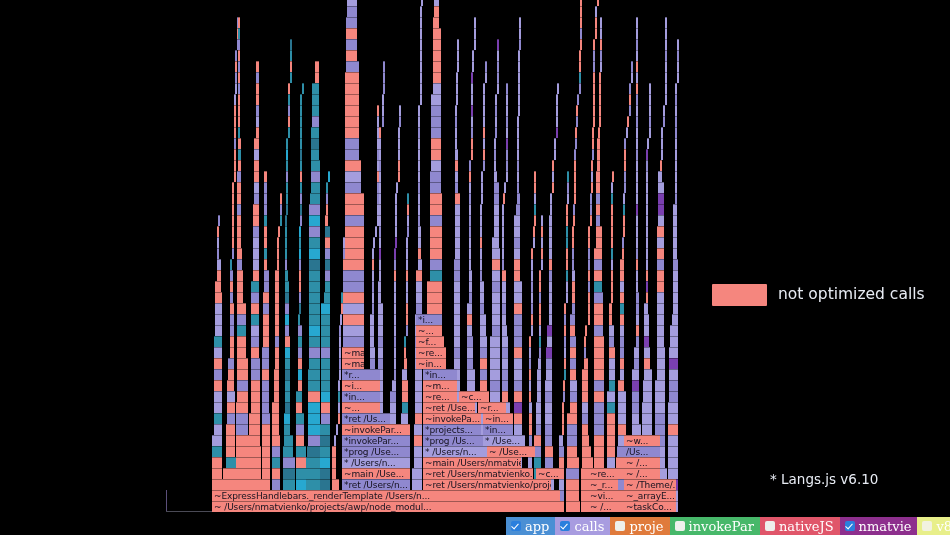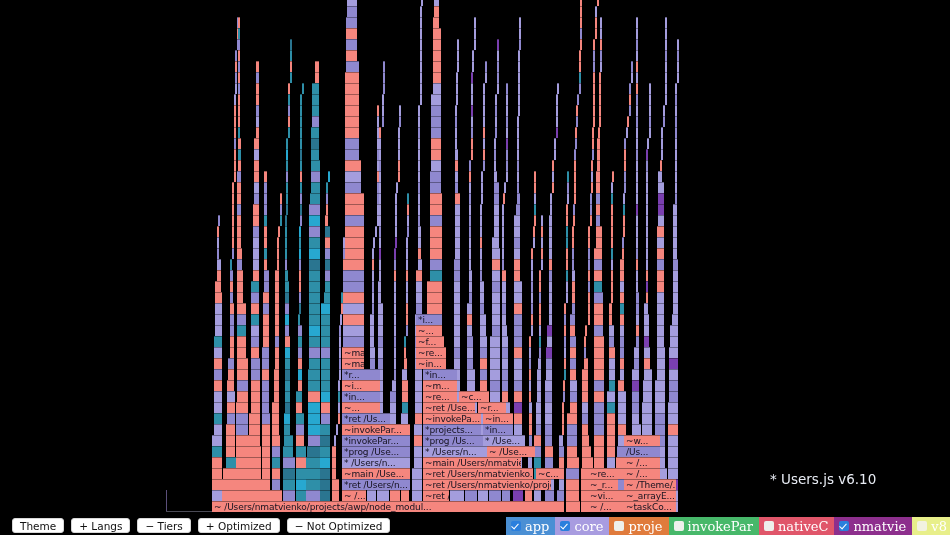--- a/index.html
+++ b/index.html
@@ -1518,20 +1518,21 @@
       <div class="frame" style="left: 675.043px; width: 1.98888px; height: 10.5px; top: 127px; background: rgb(143, 136, 207); border-top: 0.5px solid rgba(0, 0, 0, 0.35);"></div>
       <div class="frame" style="left: 675.043px; width: 1.98888px; height: 10.5px; top: 116px; background: rgb(143, 136, 207); border-top: 0.5px solid rgba(0, 0, 0, 0.35);"></div>
       <div class="frame" style="left: 675.043px; width: 1.98888px; height: 10.5px; top: 105px; background: rgb(164, 157, 221); border-top: 0.5px solid rgba(0, 0, 0, 0.35);"></div>
       <div class="frame" style="left: 675.043px; width: 0.8px; height: 10.5px; top: 94px; background: rgb(143, 136, 207); border-top: 0.5px solid rgba(0, 0, 0, 0.35);"></div>
       <div class="frame" style="left: 675.043px; width: 0.8px; height: 10.5px; top: 83px; background: rgb(164, 157, 221); border-top: 0.5px solid rgba(0, 0, 0, 0.35);"></div>
       <div class="frame" style="left: 677.241px; width: 0.8px; height: 10.5px; top: 72px; background: rgb(164, 157, 221); border-top: 0.5px solid rgba(0, 0, 0, 0.35);"></div>
       <div class="frame" style="left: 677.241px; width: 0.8px; height: 10.5px; top: 61px; background: rgb(164, 157, 221); border-top: 0.5px solid rgba(0, 0, 0, 0.35);"></div>
       <div class="frame" style="left: 677.241px; width: 0.8px; height: 10.5px; top: 50px; background: rgb(143, 136, 207); border-top: 0.5px solid rgba(0, 0, 0, 0.35);"></div>
       <div class="frame" style="left: 677.241px; width: 0.8px; height: 10.5px; top: 39px; background: rgb(164, 157, 221); border-top: 0.5px solid rgba(0, 0, 0, 0.35);"></div>
       <div class="frame lbl" style="left: 212px; width: 348px; height: 10.5px; top: 501px; background: rgb(245, 134, 126); border-top: 0.5px solid rgba(0, 0, 0, 0.35);">~ /Users/nmatvienko/projects/awp/node_modul...</div>
+      <div class="frame lbl" style="left: 212px; width: 348px; height: 10.5px; top: 490px; background: rgb(245, 134, 126); border-top: 0.5px solid rgba(0, 0, 0, 0.35);">~ExpressHandlebars._renderTemplate /Users/n...</div>
       <div class="frame lbl" style="left: 342px; width: 68px; height: 10.5px; top: 479px; border-top: 0.5px solid rgba(0, 0, 0, 0.35);">*ret /Users/n...</div>
       <div class="frame lbl" style="left: 342px; width: 68px; height: 10.5px; top: 468px; border-top: 0.5px solid rgba(0, 0, 0, 0.35);">~main /Use...</div>
       <div class="frame lbl" style="left: 342px; width: 68px; height: 10.5px; top: 457px; border-top: 0.5px solid rgba(0, 0, 0, 0.35);">* /Users/n...</div>
       <div class="frame lbl" style="left: 342px; width: 68px; height: 10.5px; top: 446px; border-top: 0.5px solid rgba(0, 0, 0, 0.35);">*prog /Use...</div>
       <div class="frame lbl" style="left: 342px; width: 68px; height: 10.5px; top: 435px; border-top: 0.5px solid rgba(0, 0, 0, 0.35);">*invokePar...</div>
       <div class="frame lbl" style="left: 342px; width: 68px; height: 10.5px; top: 424px; border-top: 0.5px solid rgba(0, 0, 0, 0.35);">~invokePar...</div>
       <div class="frame lbl" style="left: 342px; width: 48px; height: 10.5px; top: 413px; border-top: 0.5px solid rgba(0, 0, 0, 0.35);">*ret /Us...</div>
       <div class="frame lbl" style="left: 342px; width: 38px; height: 10.5px; top: 402px; border-top: 0.5px solid rgba(0, 0, 0, 0.35);">~...</div>
       <div class="frame lbl" style="left: 342px; width: 38px; height: 10.5px; top: 391px; border-top: 0.5px solid rgba(0, 0, 0, 0.35);">*in...</div>
       <div class="frame lbl" style="left: 342px; width: 38px; height: 10.5px; top: 380px; border-top: 0.5px solid rgba(0, 0, 0, 0.35);">~i...</div>
@@ -1578,50 +1579,46 @@
       <div class="frame lbl" style="left: 624px; width: 36px; height: 10.5px; top: 446px; background: rgb(143, 136, 207); border-top: 0.5px solid rgba(0, 0, 0, 0.35);">/Us...</div>
       <div class="frame lbl" style="left: 624px; width: 36px; height: 10.5px; top: 435px; background: rgb(245, 134, 126); border-top: 0.5px solid rgba(0, 0, 0, 0.35);">~w...</div>
       <div class="frame lbl" style="left: 588px; width: 30px; height: 10.5px; top: 501px; background: rgb(245, 134, 126); border-top: 0.5px solid rgba(0, 0, 0, 0.35);">~ /...</div>
       <div class="frame lbl" style="left: 588px; width: 30px; height: 10.5px; top: 490px; background: rgb(245, 134, 126); border-top: 0.5px solid rgba(0, 0, 0, 0.35);">~vi...</div>
       <div class="frame lbl" style="left: 588px; width: 30px; height: 10.5px; top: 479px; background: rgb(245, 134, 126); border-top: 0.5px solid rgba(0, 0, 0, 0.35);">~_r...</div>
       <div class="frame lbl" style="left: 588px; width: 30px; height: 10.5px; top: 468px; background: rgb(245, 134, 126); border-top: 0.5px solid rgba(0, 0, 0, 0.35);">~re...</div>
       <div class="axis-v" style="left: 166px; top: 490px; height: 22px;"></div>
       <div class="axis-h" style="left: 166px; top: 511px; width: 46px;"></div>
     </div>
 
-  <div id="nodever">* Users.js v6.10</div>
+  <div id="legend">
+    <span class="swatch" style="background: rgb(245, 134, 126);"></span><span class="ltext">not optimized calls</span>
+  </div>
+  <div id="nodever">* Langs.js v6.10</div>
 
-  <div id="toolbar">
-      <div class="tbtn">Theme</div>
-      <div class="tbtn">+ Langs</div>
-      <div class="tbtn">− Tiers</div>
-      <div class="tbtn">+ Optimized</div>
-      <div class="tbtn">− Not Optimized</div>
-    </div>
 
   <div id="tiers">
       <div class="tier on" style="background: rgb(74, 143, 212); color: rgb(255, 255, 255);">
         <span class="box"></span>
         <span>app</span>
       </div>
       <div class="tier on" style="background: rgb(168, 156, 224); color: rgb(255, 255, 255);">
         <span class="box"></span>
-        <span>core</span>
+        <span>calls</span>
       </div>
       <div class="tier" style="background: rgb(224, 123, 60); color: rgb(255, 255, 255);">
         <span class="box"></span>
         <span>proje</span>
       </div>
       <div class="tier" style="background: rgb(71, 184, 106); color: rgb(255, 255, 255);">
         <span class="box"></span>
         <span>invokePar</span>
       </div>
       <div class="tier" style="background: rgb(224, 86, 106); color: rgb(255, 255, 255);">
         <span class="box"></span>
-        <span>nativeC</span>
+        <span>nativeJS</span>
       </div>
       <div class="tier on" style="background: rgb(141, 47, 141); color: rgb(255, 255, 255);">
         <span class="box"></span>
         <span>nmatvie</span>
       </div>
       <div class="tier v8" style="background: rgb(232, 239, 138); color: rgb(255, 255, 255);">
         <span class="box"></span>
         <span>v8</span>
       </div>
     </div>

